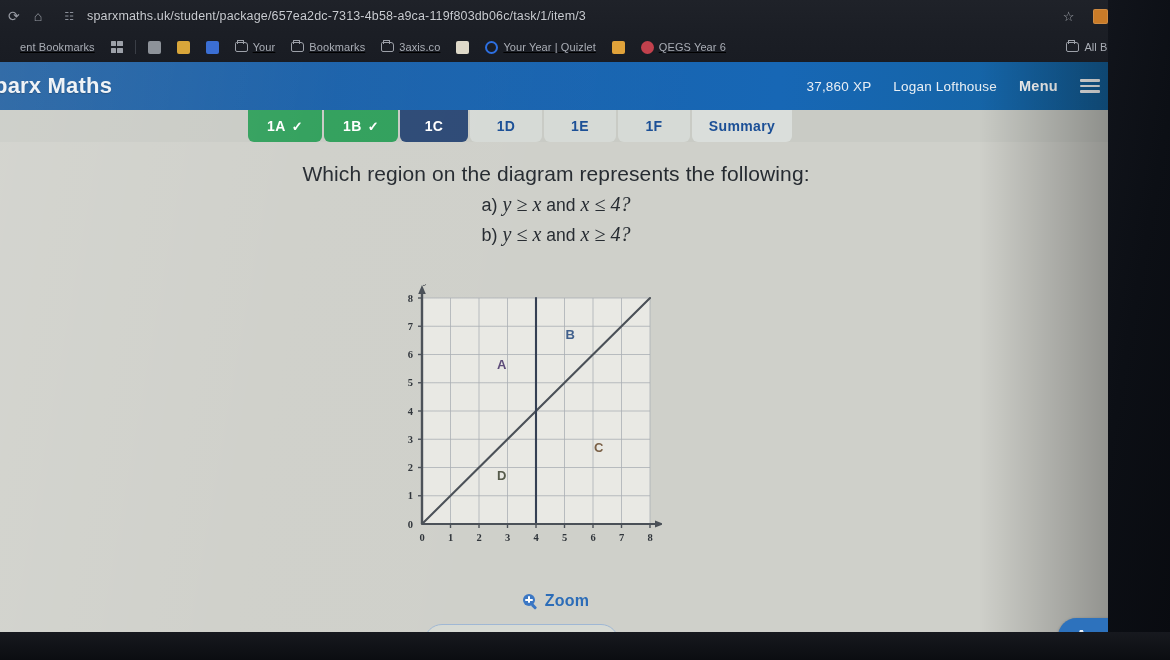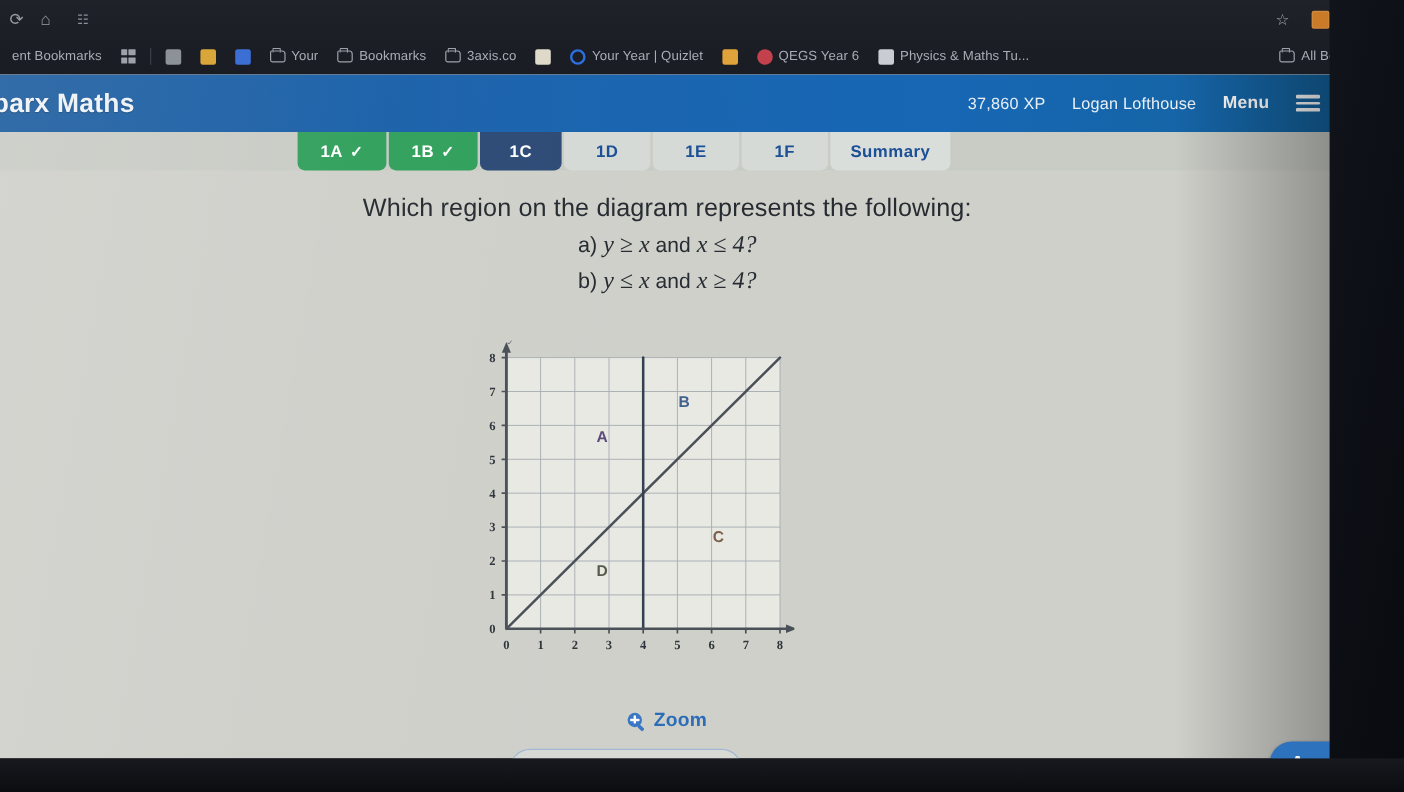--- a/index.html
+++ b/index.html
@@ -57,21 +57,22 @@
     width: 14px; height: 13px;
     border: 1.4px solid #aeb2ba; border-radius: 2px 4px 2px 2px;
   }
   .kebab { display:flex; flex-direction:column; gap:2px; align-items:center;}
   .kebab i { width:2.5px;height:2.5px;border-radius:50%;background:#b5b9c0;display:block;}
 
   
   .bookmarks-row {
     position: relative; height: 30px;
     display: flex; align-items: center; gap: 0px;
-    padding-left: 2px;
+    padding-left: 12px;
+    text-decoration: underline;
   }
   .bm {
     display:flex; align-items:center; gap:5px;
     padding: 0 8px; height: 22px;
     color: #a9adb5; font-size: 11px; white-space: nowrap;
     letter-spacing:.1px;
   }
   .bm-folder {
     width: 13px; height: 10px;
     border: 1.3px solid #9da1a9; border-radius: 1.5px 3px 2px 2px;
@@ -234,20 +235,21 @@
 <body>
 
 <div id="root">
 
   <div class="browser-chrome">
 
     <div class="urlbar-row">
       <span class="nav-ico">⟳</span>
       <span class="nav-ico">⌂</span>
       <span class="url-icon">☷</span>
+      <span class="url-text">sparxmaths.uk/student/package/657ea2dc-7313-4b58-a9ca-119f803db06c/task/1/item/3</span>
 
       <div class="chrome-right">
         <span class="ico">☆</span>
         <span class="ext-square"></span>
         <span class="tab-ico"></span>
         <span class="kebab">
             <i></i>
             <i></i>
             <i></i>
           </span>
@@ -296,24 +298,20 @@
       <span class="bm">
         <span class="bm-circle"></span>
         <span>Your Year | Quizlet</span>
       </span>
       <span class="bm">
         <span class="bm-sq" style="background:#e0a23a"></span>
       </span>
       <span class="bm">
         <span class="bm-sq" style="background:#c2414d;border-radius:50%"></span>
         <span>QEGS Year 6</span>
-      </span>
-      <span class="bm">
-        <span class="bm-sq" style="background:#c9ccd2"></span>
-        <span>Physics &amp; Maths Tu...</span>
       </span>
 
       <span class="bm bm-right">
         <span class="bm-folder"></span>
         <span>All Bookmarks</span>
       </span>
     </div>
   </div>
 
   <div class="page">

